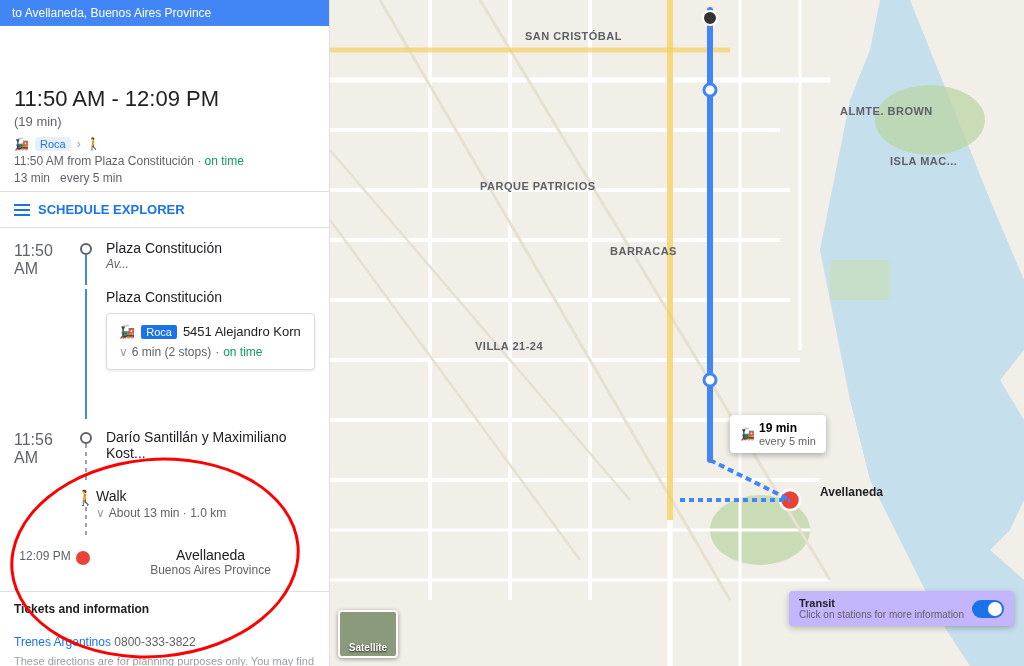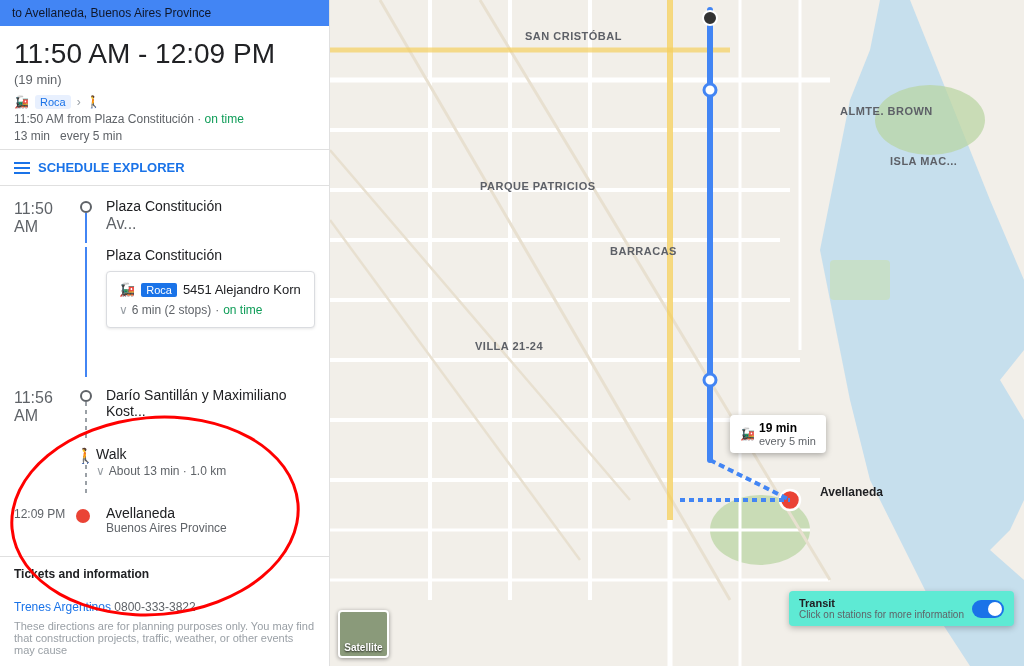--- a/index.html
+++ b/index.html
@@ -13,33 +13,34 @@
       background: #fff;
       display: flex;
       flex-direction: column;
       overflow-y: auto;
       border-right: 1px solid #e0e0e0;
       font-size: 13px;
     }
 
     .header-bar {
       background: #4285f4;
-      color: #0f172a;
+      color: #ffffff;
       padding: 6px 12px;
       font-size: 12px;
     }
 
     .time-block {
       padding: 12px 14px 6px;
       border-bottom: 1px solid #e0e0e0;
     }
     .time-range {
-      font-size: 28px;
+      font-size: 22px;
       font-weight: 400;
       color: #202124;
+      margin-top: 48px;
     }
     .duration {
       font-size: 13px;
       color: #5f6368;
       margin-top: 2px;
     }
     .transport-icons {
       display: flex;
       align-items: center;
       gap: 6px;
@@ -134,23 +135,24 @@
     .stop-content {
       margin-left: 10px;
       flex: 1;
     }
     .stop-name {
       font-size: 14px;
       font-weight: 500;
       color: #202124;
     }
     .stop-sub {
-      font-size: 16px;
+      font-size: 12px;
       color: #5f6368;
       margin-top: 1px;
+      font-style: italic;
     }
     
     .red-circle-annotation {
       position: absolute;
       top: 230px;
       left: 10px;
       width: 290px;
       height: 200px;
       border: 3px solid red;
       border-radius: 50%;
@@ -233,21 +235,21 @@
       color: #5d6067;
       font-weight: 600;
       letter-spacing: 0.5px;
     }
 
     
     .transit-info-box {
       position: absolute;
       bottom: 40px;
       right: 10px;
-      background: #5eead4;
+      background: #c4b5fd;
       border-radius: 4px;
       padding: 6px 10px;
       box-shadow: 0 2px 6px rgba(0,0,0,0.25);
       font-size: 11px;
       color: #5f6368;
       display: flex;
       align-items: center;
       gap: 8px;
     }
     .transit-label-text {
@@ -285,21 +287,21 @@
       display: flex;
       align-items: center;
       gap: 4px;
     }
 
     
     .satellite-btn {
       position: absolute;
       bottom: 8px;
       left: 8px;
-      width: 51px;
+      width: 60px;
       height: 48px;
       background: #8a9a7a;
       border-radius: 4px;
       border: 2px solid #fff;
       display: flex;
       align-items: flex-end;
       justify-content: center;
       padding-bottom: 3px;
       cursor: pointer;
       box-shadow: 0 1px 4px rgba(0,0,0,0.4);
@@ -419,21 +421,21 @@
       </div>
       <div style="margin-left:0; flex:1;">
         <div style="font-size:14px; font-weight:500; color:#202124;">Walk</div>
         <div style="font-size:12px; color:#5f6368; display:flex; align-items:center; gap:4px; margin-top:2px;">
           <span class="chevron-down">∨</span>
           <span>About 13 min · 1.0 km</span>
         </div>
       </div>
     </div>
 
-    <div style="display:flex; align-items:flex-start; padding:6px 14px;">
+    <div style="display:flex; align-items:flex-start; padding:6px 14px;text-align:center;">
       <div style="width:62px; font-size:12px; color:#5f6368; flex-shrink:0; padding-top:2px;">12:09 PM</div>
       <div style="width:20px; flex-shrink:0; display:flex; align-items:flex-start; padding-top:2px;">
         <div class="final-dot"></div>
       </div>
       <div style="margin-left:10px; flex:1;">
         <div style="font-size:14px; font-weight:500; color:#202124;">Avellaneda</div>
         <div style="font-size:12px; color:#5f6368;">Buenos Aires Province</div>
       </div>
     </div>
 

